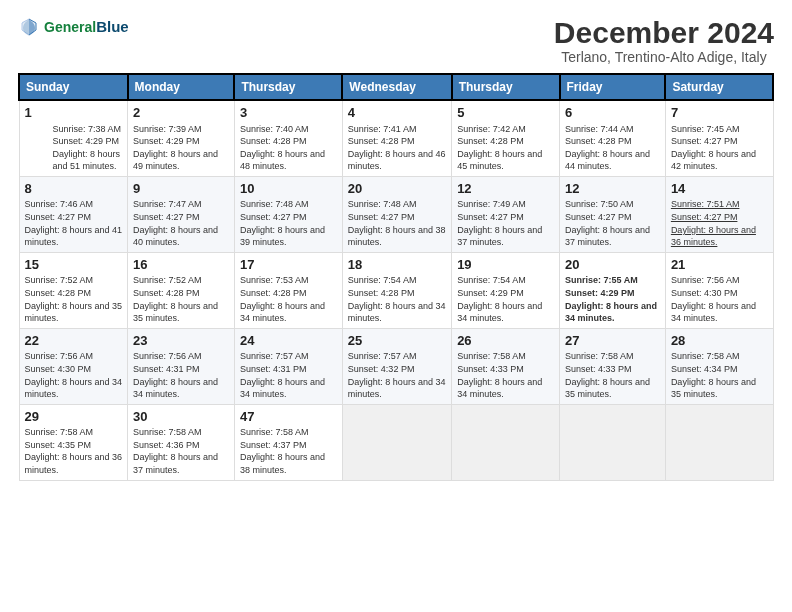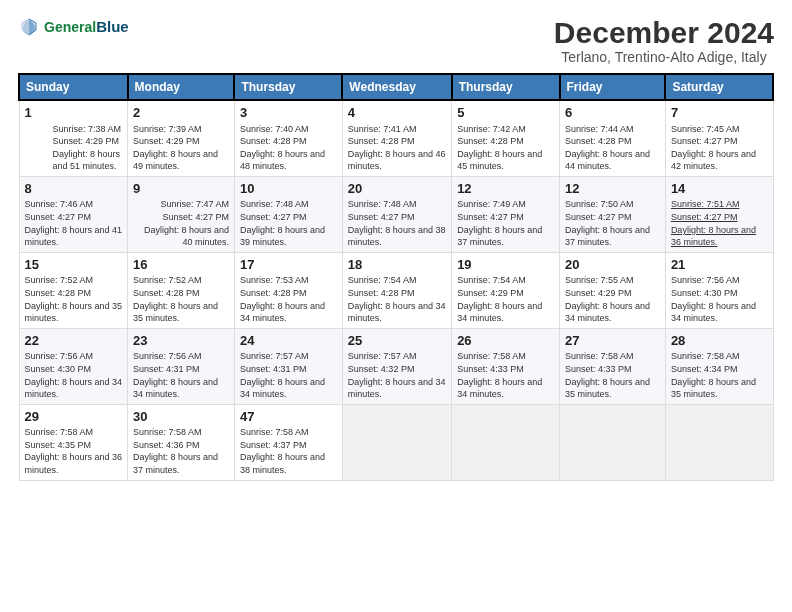--- a/index.html
+++ b/index.html
@@ -187,21 +187,21 @@
         </tr>
         <tr>
           <td>
             <span class="day-number">8</span>
             <div class="cell-content" style="white-space: pre-line;">Sunrise: 7:46 AM
 Sunset: 4:27 PM
 Daylight: 8 hours and 41 minutes.</div>
           </td>
           <td>
             <span class="day-number">9</span>
-            <div class="cell-content" style="white-space: pre-line; text-align: right;">Sunrise: 7:47 AM
+            <div class="cell-content" style="white-space: pre-line;">Sunrise: 7:47 AM
 Sunset: 4:27 PM
 Daylight: 8 hours and 40 minutes.</div>
           </td>
           <td>
             <span class="day-number">10</span>
             <div class="cell-content" style="white-space: pre-line;">Sunrise: 7:48 AM
 Sunset: 4:27 PM
 Daylight: 8 hours and 39 minutes.</div>
           </td>
           <td>
@@ -255,21 +255,21 @@
 Daylight: 8 hours and 34 minutes.</div>
           </td>
           <td>
             <span class="day-number">19</span>
             <div class="cell-content" style="white-space: pre-line;">Sunrise: 7:54 AM
 Sunset: 4:29 PM
 Daylight: 8 hours and 34 minutes.</div>
           </td>
           <td>
             <span class="day-number">20</span>
-            <div class="cell-content" style="white-space: pre-line;">Sunrise: 7:55 AM
+            <div class="cell-content" style="white-space: pre-line; font-weight: bold;">Sunrise: 7:55 AM
 Sunset: 4:29 PM
 Daylight: 8 hours and 34 minutes.</div>
           </td>
           <td>
             <span class="day-number">21</span>
             <div class="cell-content" style="white-space: pre-line;">Sunrise: 7:56 AM
 Sunset: 4:30 PM
 Daylight: 8 hours and 34 minutes.</div>
           </td>
         </tr>

